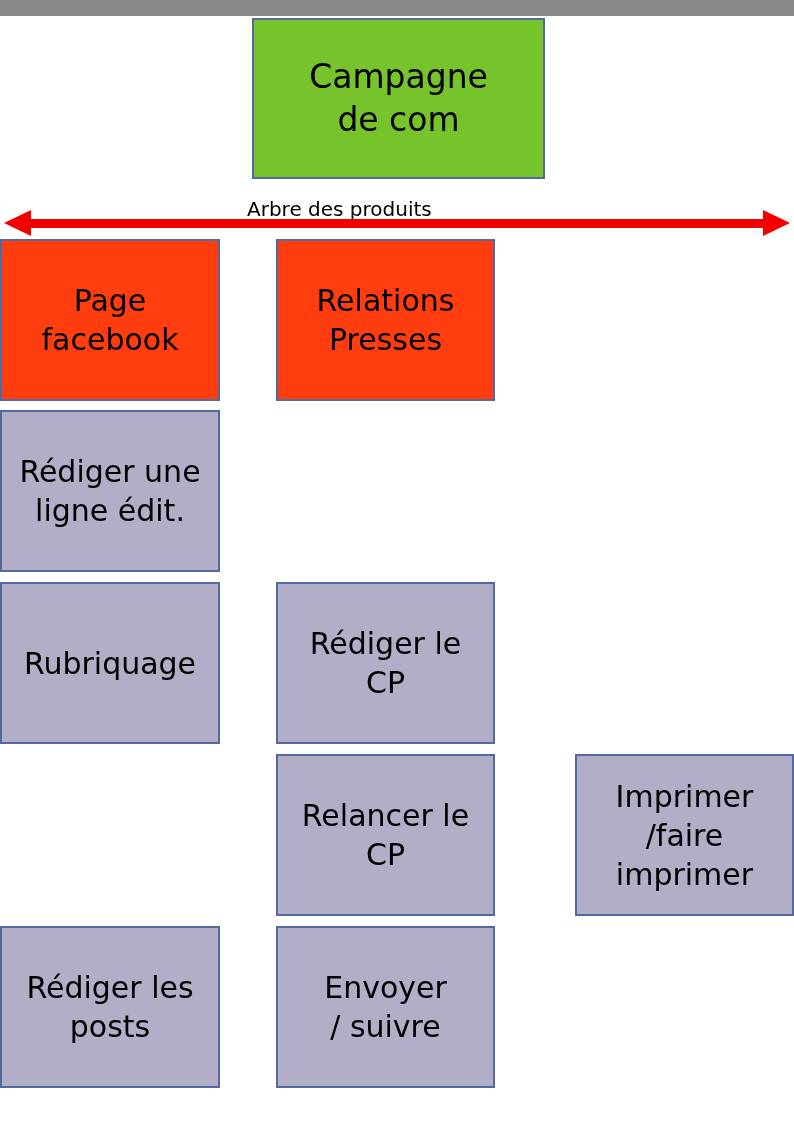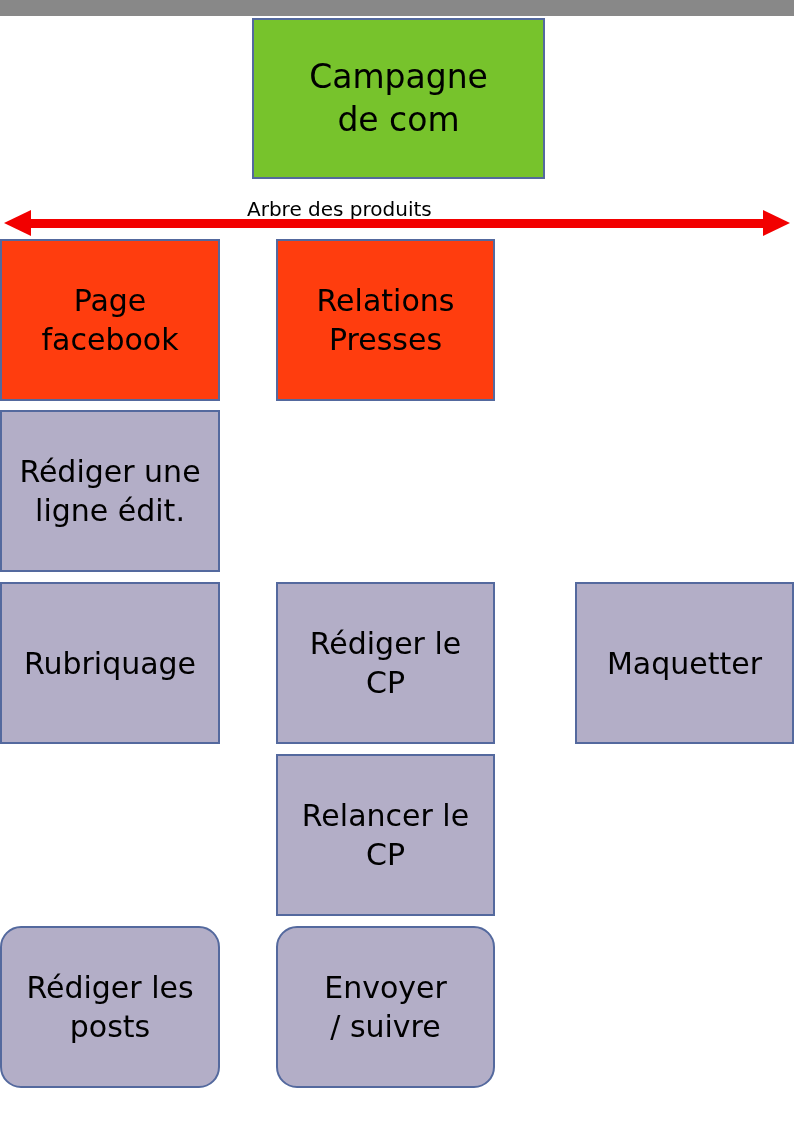--- a/index.html
+++ b/index.html
@@ -68,21 +68,21 @@
     height:162px;
     background:var(--item-bg);
     font-size:30px;
   }
   .c1{left:0;width:220px;}
   .c2{left:276px;width:219px;}
   .c3{left:575px;width:219px;}
   .r0{top:394px;}
   .r1{top:566px;}
   .r2{top:738px;}
-  .r3{top:910px;border-radius:21px;}
+  .r3{top:910px;}
 </style>
 </head>
 <body>
 
 <div class="page">
 
   <div class="box title-box">Campagne
 de com</div>
 
   <div class="arrow-label">Arbre des produits</div>
@@ -103,15 +103,17 @@
 
   <div class="box header-box c2">Relations
 Presses</div>
   <div class="box task-box c2 r1">Rédiger le
 CP</div>
   <div class="box task-box c2 r2">Relancer le
 CP</div>
   <div class="box task-box c2 r3">Envoyer
 / suivre</div>
 
-  <div class="box task-box c3 r1">Maquetter</div>
+  <div class="box task-box c3 r2">Imprimer
+/faire
+imprimer</div>
 
 </div>
 
 </body></html>

